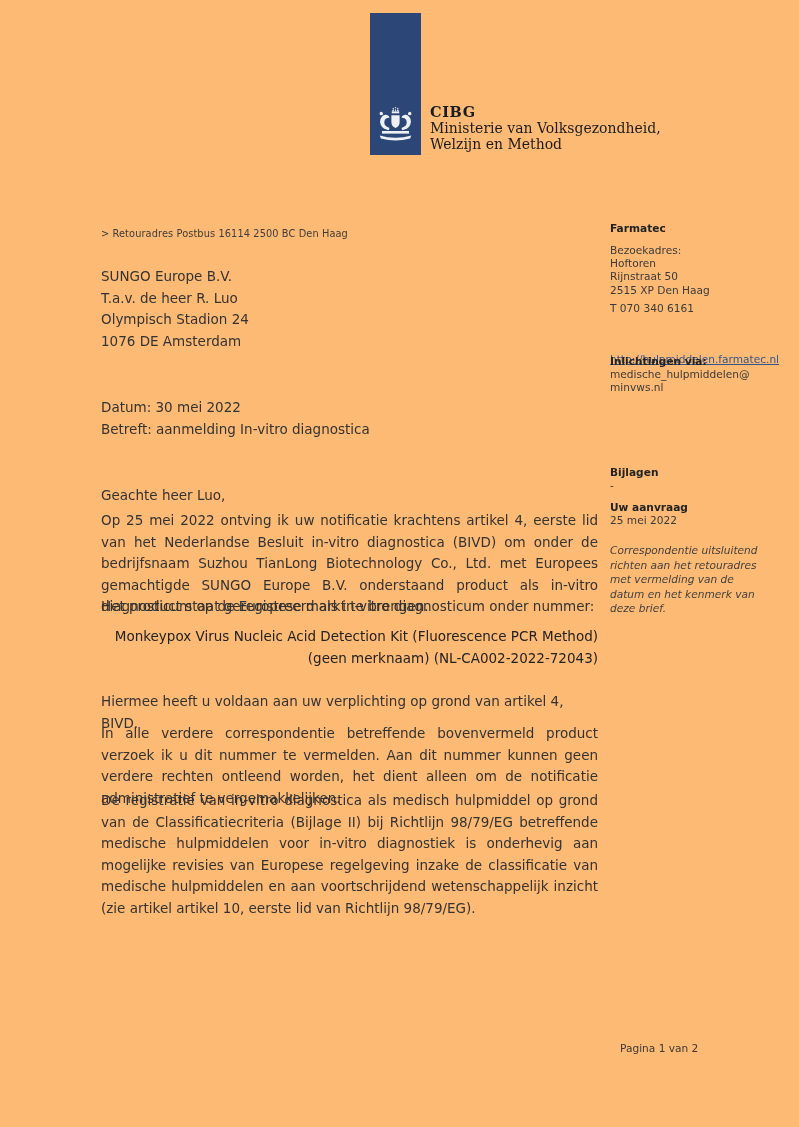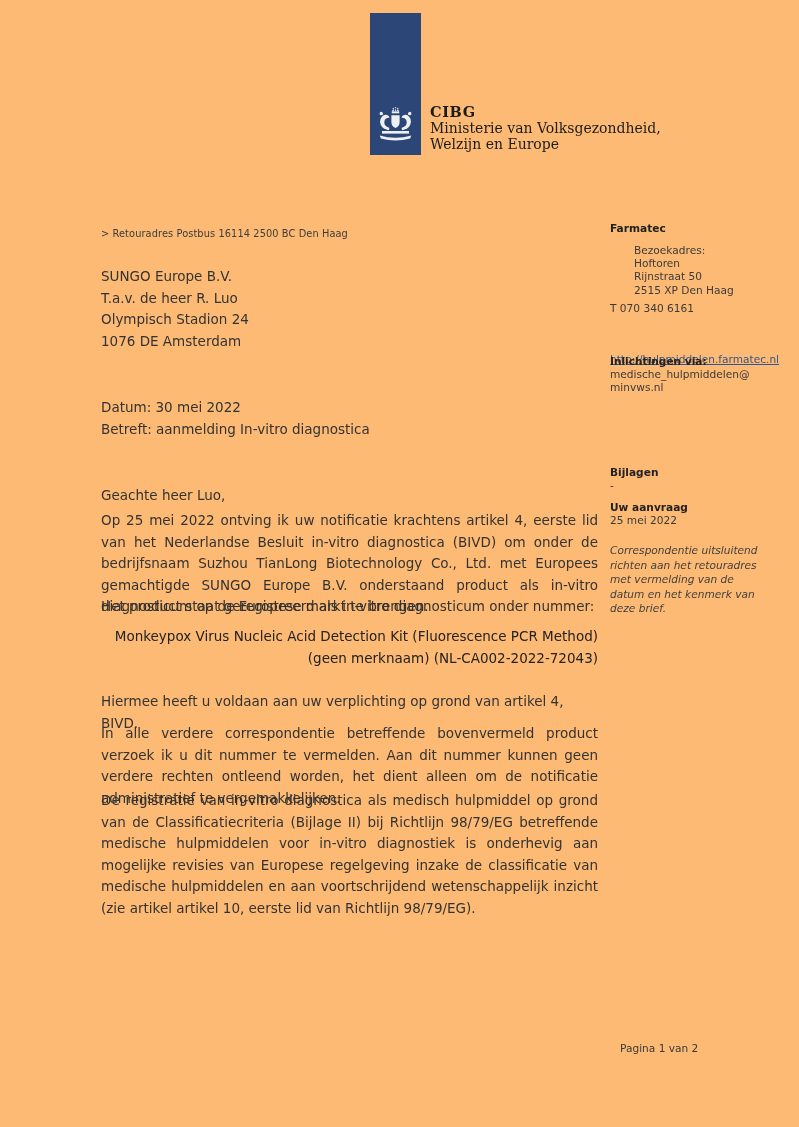--- a/index.html
+++ b/index.html
@@ -99,21 +99,21 @@
     position: absolute;
     left: 610px; top: 222px;
     width: 165px; height: 420px;
     font-size: 10.6px;
     line-height: 13.2px;
     color: #3a3a3a;
   }
   .sidebar .group { position: absolute; left: 0; width: 165px; }
   .sb-label { font-weight: bold; color: #222; }
   .g-dept      { top: 0px; }
-  .g-visit     { top: 22px; margin-left: 24px; }
+  .g-visit     { top: 22px; }
   .g-phone     { top: 80px; }
   .g-link      { top: 103px; margin-top: 28px; }
   .g-inlicht   { top: 133px; }
   .g-kenmerk   { top: 200px; }
   .g-bijlagen  { top: 244px; }
   .g-aanvraag  { top: 279px; }
   .g-note      { top: 321px; }
   .sb-link {
     color: #34558b;
     text-decoration: underline;
@@ -160,21 +160,21 @@
         <path d="M50 13 q2 -1.5 1 -3.5 q-1.5 -2 -3.5 -0.5 q-1.5 1.5 -0.5 3.5 Z"></path>
 
         <path d="M12 34 h36 v3.5 h-36 Z"></path>
         <path d="M9 40 q10 3 21 3 q11 0 21 -3 l-1.5 4 q-9.5 2.8 -19.5 2.8 q-10 0 -19.5 -2.8 Z"></path>
       </g>
     </svg>
   </div>
   <div class="logo-text">
     <div class="logo-org">CIBG</div>
     <div class="logo-ministry">Ministerie van Volksgezondheid,</div>
-    <div class="logo-ministry">Welzijn en Europe</div>
+    <div class="logo-ministry">Welzijn en Method</div>
   </div>
 
   <div class="retouradres">&gt; Retouradres Postbus 16114 2500 BC  Den Haag</div>
 
   <div class="recipient">
     <div>SUNGO Europe B.V.</div>
     <div>T.a.v. de heer R. Luo</div>
     <div>Olympisch Stadion 24</div>
     <div>1076 DE  Amsterdam</div>
   </div>

